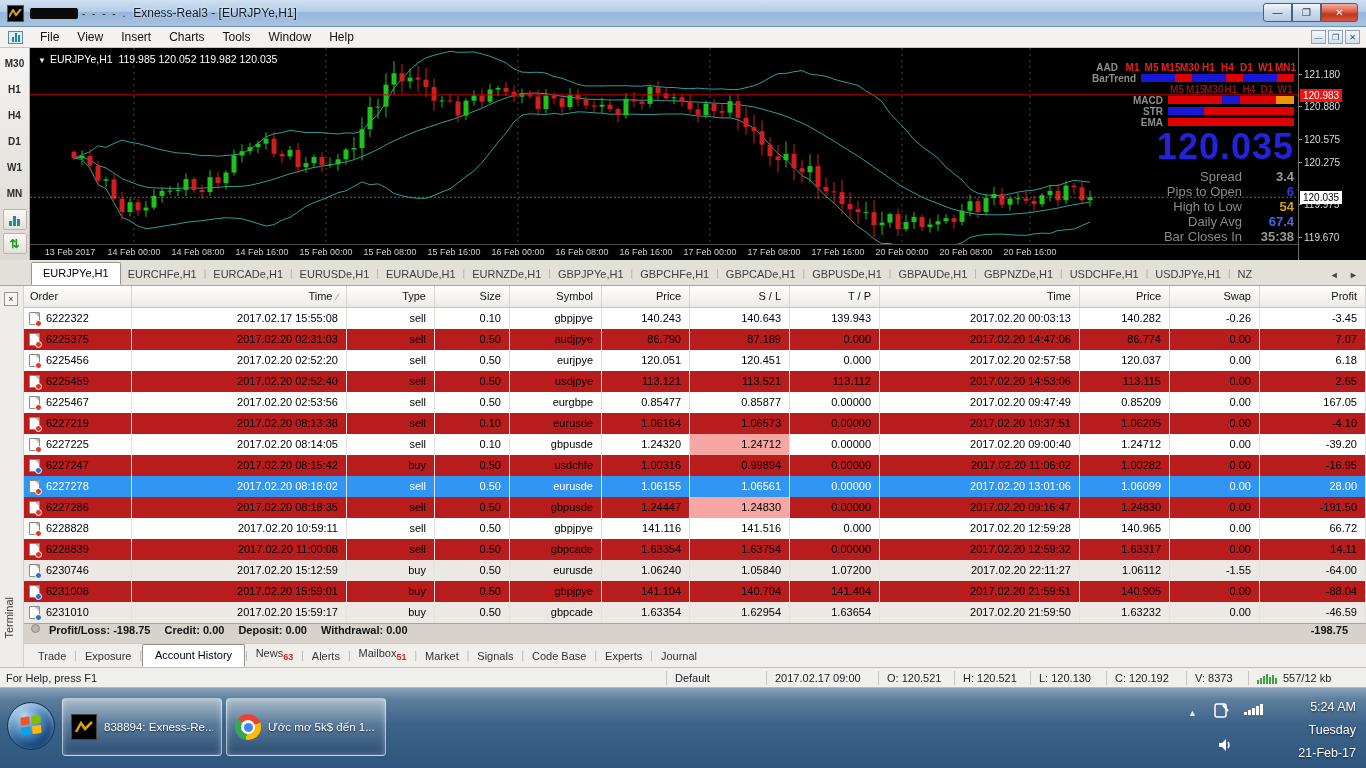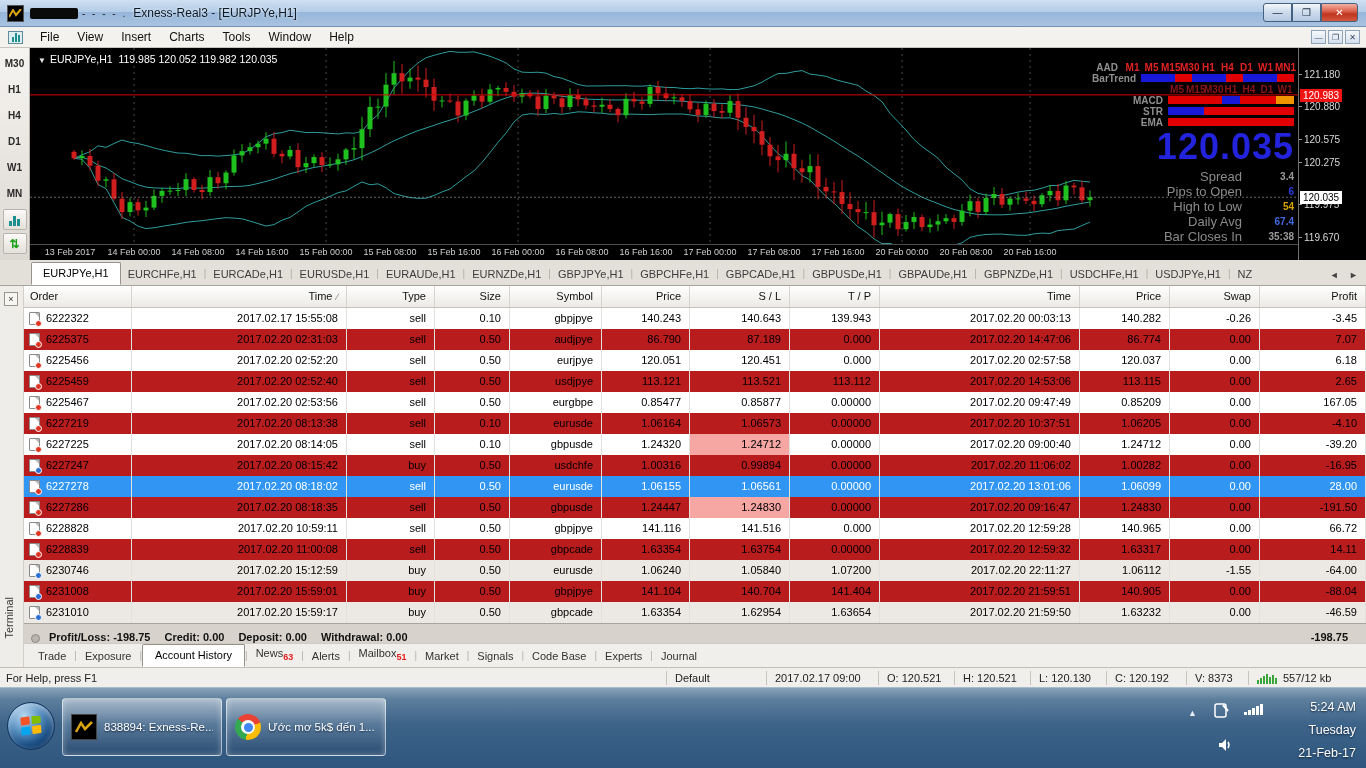--- a/index.html
+++ b/index.html
@@ -67,21 +67,21 @@
   .ovl { position:absolute; right:4px; top:14px; width:216px; z-index:6; }
   .ovl-row { display:flex; align-items:center; justify-content:flex-end; height:10px; margin-bottom:1px; }
   .ovl-lab { color:#8f8f8f; font-size:10px; font-weight:bold; margin-right:5px; }
   .tf1 { width:19px; text-align:center; color:#e32222; font-size:10px; font-weight:bold; }
   .tf2 { width:18px; text-align:center; color:#8c1616; font-size:10px; font-weight:bold; }
   .seg { height:8px; }
   .bigprice { text-align:right; font-size:36px; font-weight:bold; color:#2323dd; line-height:36px;
     letter-spacing:1px; margin:2px 0 4px; }
   .stat-row { display:flex; align-items:center; justify-content:flex-end; height:15px; }
   .stat-lab { color:#8a8a8a; font-size:13px; }
-  .stat-val { width:52px; text-align:right; font-size:10px; font-weight:bold; }
+  .stat-val { width:52px; text-align:right; font-size:13px; font-weight:bold; }
 
   
   .tabrow { position:absolute; left:0; top:260px; width:1366px; height:26px; background:#e3e0da;
     border-bottom:1px solid #a8a49d; display:flex; align-items:flex-end; padding-left:31px; }
   .stab { font-size:11px; color:#3c3c3c; padding:4px 7px 5px; white-space:nowrap; }
   .stab.active { background:#fff; border:1px solid #97938c; border-bottom:1px solid #fff;
     color:#000; border-radius:2px 2px 0 0; padding:4px 11px 5px; }
   .stab-sep { color:#b2aea7; font-size:10px; padding-bottom:6px; }
   .tab-arrows { position:absolute; right:4px; bottom:5px; color:#444; font-size:9px; letter-spacing:4px; }
 
@@ -104,21 +104,21 @@
   .acell.order { text-align:left; padding-left:2px; }
   .acell.slhit { background:#f6a6a3; }
   .doc { width:11px; height:13px; background:#fff; border:1px solid #8a8a8a; border-radius:1px; position:relative; }
   .doc::before { content:""; position:absolute; right:0; top:0; border-style:solid; border-width:0 4px 4px 0;
     border-color:transparent #b9b9b9 transparent transparent; }
   .doc .dot { position:absolute; right:-3px; bottom:-3px; width:7px; height:7px; border-radius:50%; border:1px solid #fff; }
   .dot.sell { background:#e03523; }
   .dot.buy { background:#2b6fd4; }
 
   .summary { position:absolute; left:24px; top:623px; width:1342px; height:20px; background:#d7d3cc;
-    border-top:1px solid #a9a59e; display:flex; align-items:flex-end; font-size:11px; font-weight:bold; color:#111; }
+    border-top:1px solid #a9a59e; display:flex; align-items:flex-start; font-size:11px; font-weight:bold; color:#111; }
   .summary .led { width:9px; height:9px; border-radius:50%; background:#b9b5ae; border:1px solid #8d8982; margin:0 9px 0 7px; }
   .summary span.part { margin-right:14px; }
   .summary .total { margin-left:auto; margin-right:18px; }
 
   
   .term-rail { position:absolute; left:0; top:286px; width:24px; height:381px; background:#efede9;
     border-right:1px solid #d4d0c9; }
   .term-close { position:absolute; left:4px; top:6px; width:14px; height:14px; border:1px solid #9a968f;
     background:#f7f5f2; color:#333; font-size:9px; line-height:12px; text-align:center; }
   .term-vlabel { position:absolute; left:3px; bottom:28px; writing-mode:vertical-rl; transform:rotate(180deg);

